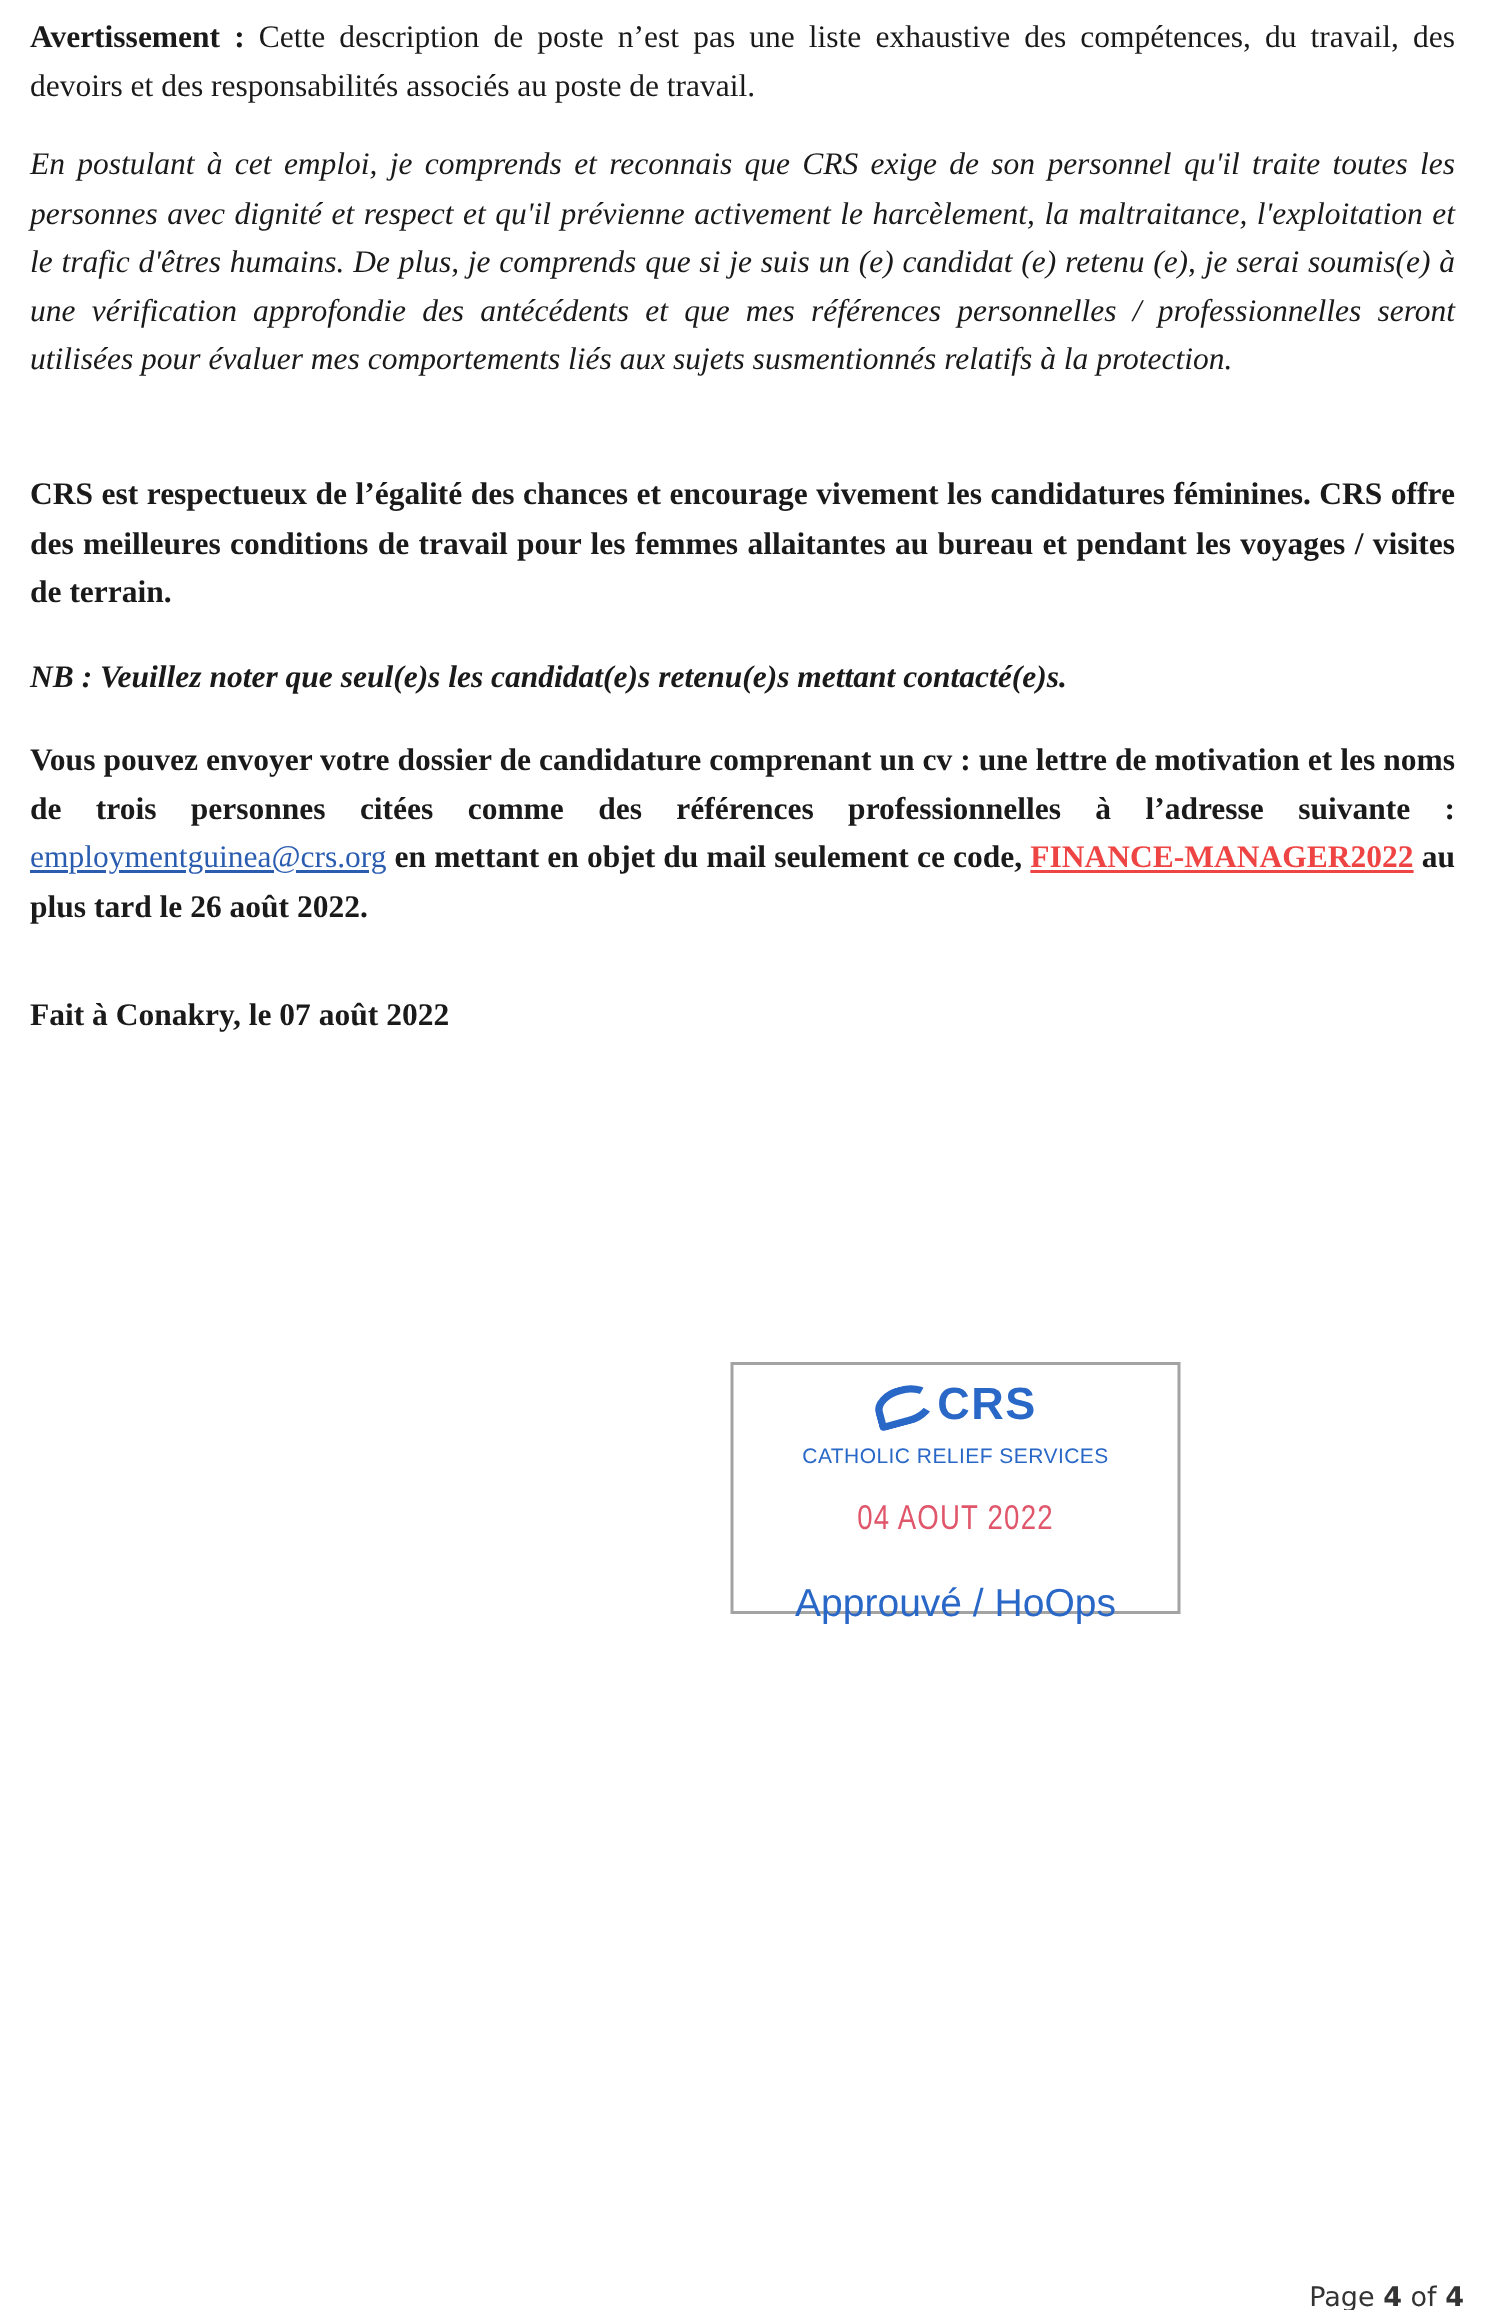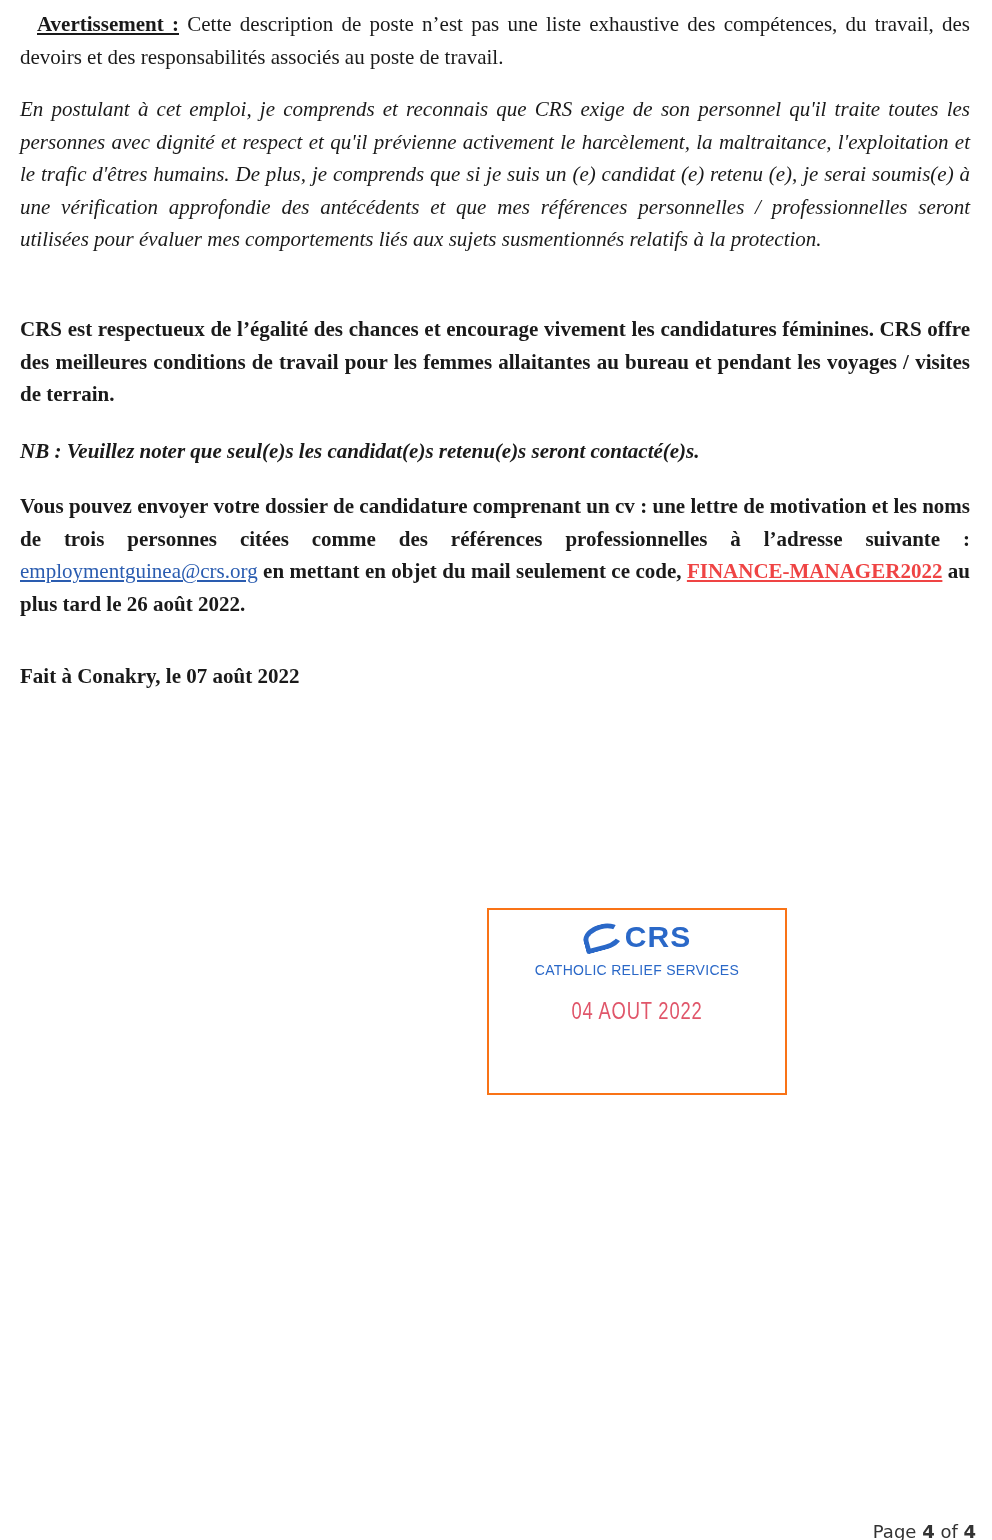--- a/index.html
+++ b/index.html
@@ -6,26 +6,26 @@
   body { width: 992px; height: 1540px; position: relative; overflow: hidden;
          font-family: "Liberation Serif", serif; color: #1a1a1a; }
   .page { position: absolute; left: 20px; top: 8px; width: 950px; }
   p { margin: 0; font-size: 21px; line-height: 32.5px; text-align: justify; }
   .p1 { position: absolute; top: 0; }
   .p2 { position: absolute; top: 85px; font-style: italic; }
   .p3 { position: absolute; top: 305px; font-weight: bold; }
   .p4 { position: absolute; top: 427px; font-weight: bold; font-style: italic; }
   .p5 { position: absolute; top: 482px; font-weight: bold; }
   .p6 { position: absolute; top: 652px; font-weight: bold; }
-  .ul { text-decoration: underline; font-weight: bold; margin-left: 17px; }
+  .ul { font-weight: bold; }
   .email { color: #2a5cb0; font-weight: normal; text-decoration: underline; }
   .code { color: #ef4444; font-weight: bold; text-decoration: underline; }
 
-  .stamp { position: absolute; left: 487px; top: 908px; width: 300px; height: 187px;
-           border: 2px solid #f97316; box-sizing: border-box;
+  .stamp { position: absolute; left: 487px; top: 908px; width: 300px; height: 168px;
+           border: 2px solid #a3a3a3; box-sizing: border-box;
            font-family: "Liberation Sans", sans-serif; color: #2a68c8; text-align: center; }
   .stamp .logo { position: absolute; left: 0; right: 0; top: 10px; height: 40px; }
   .stamp .logo-mark { display: inline-block; width: 40px; height: 26px; border: 5px solid #2a68c8;
            border-radius: 50% 50% 50% 10%; border-right-color: transparent; box-sizing: border-box;
            vertical-align: middle; margin-right: 2px; transform: rotate(-15deg); }
   .stamp .logo-text { font-size: 30px; font-weight: bold; vertical-align: middle; letter-spacing: 1px; }
   .stamp .org { position: absolute; left: 0; right: 0; top: 52px; font-size: 14px; letter-spacing: 0.3px; }
   .stamp .date { position: absolute; left: 0; right: 0; top: 88px; font-size: 23px; color: #e0566a;
            font-family: "Liberation Sans Narrow", "Liberation Sans", sans-serif; letter-spacing: 1px;
            transform: scaleX(0.8); }
@@ -38,28 +38,29 @@
 </head>
 <body>
 
 <div class="page">
   <p class="p1"><span class="ul">Avertissement :</span><span> Cette description de poste n’est pas une liste exhaustive des compétences, du travail, des devoirs et des responsabilités associés au poste de travail.</span></p>
 
   <p class="p2">En postulant à cet emploi, je comprends et reconnais que CRS exige de son personnel qu'il traite toutes les personnes avec dignité et respect et qu'il prévienne activement le harcèlement, la maltraitance, l'exploitation et le trafic d'êtres humains. De plus, je comprends que si je suis un (e) candidat (e) retenu (e), je serai soumis(e) à une vérification approfondie des antécédents et que mes références personnelles / professionnelles seront utilisées pour évaluer mes comportements liés aux sujets susmentionnés relatifs à la protection.</p>
 
   <p class="p3">CRS est respectueux de l’égalité des chances et encourage vivement les candidatures féminines. CRS offre des meilleures conditions de travail pour les femmes allaitantes au bureau et pendant les voyages / visites de terrain.</p>
 
-  <p class="p4">NB : Veuillez noter que seul(e)s les candidat(e)s retenu(e)s seront contacté(e)s.</p>
+  <p class="p4">NB : Veuillez noter que seul(e)s les candidat(e)s retenu(e)s mettant contacté(e)s.</p>
 
   <p class="p5"><span>Vous pouvez envoyer votre dossier de candidature comprenant un cv : une lettre de motivation et les noms de trois personnes citées comme des références professionnelles à l’adresse suivante : </span><a class="email">employmentguinea@crs.org</a><span> en mettant en objet du mail seulement ce code, </span><a class="code">FINANCE-MANAGER2022</a><span> au plus tard le 26 août 2022.</span></p>
 
   <p class="p6">Fait à Conakry, le 07 août 2022</p>
 </div>
 
 <div class="stamp">
   <div class="logo">
     <span class="logo-mark"></span><span class="logo-text">CRS</span>
   </div>
   <div class="org">CATHOLIC RELIEF SERVICES</div>
   <div class="date">04 AOUT 2022</div>
+  <div class="approve">Approuvé / HoOps</div>
 </div>
 
 <div class="footer"><span>Page </span><b>4</b><span> of </span><b>4</b></div>
 
 </body></html>

